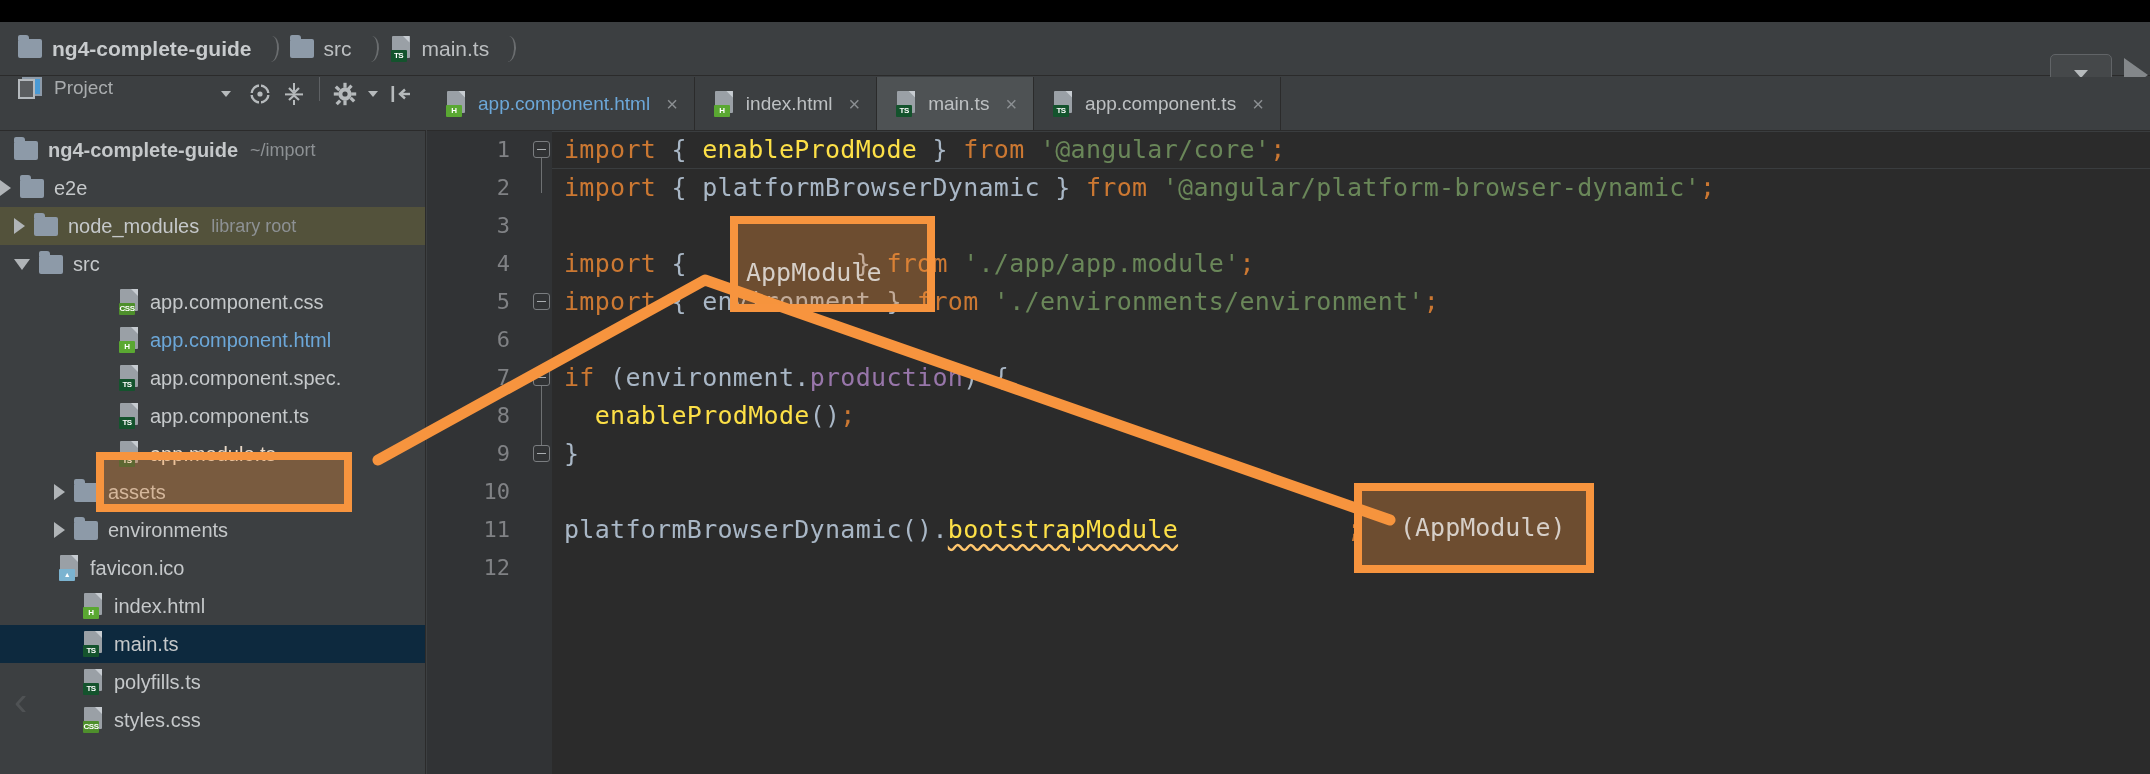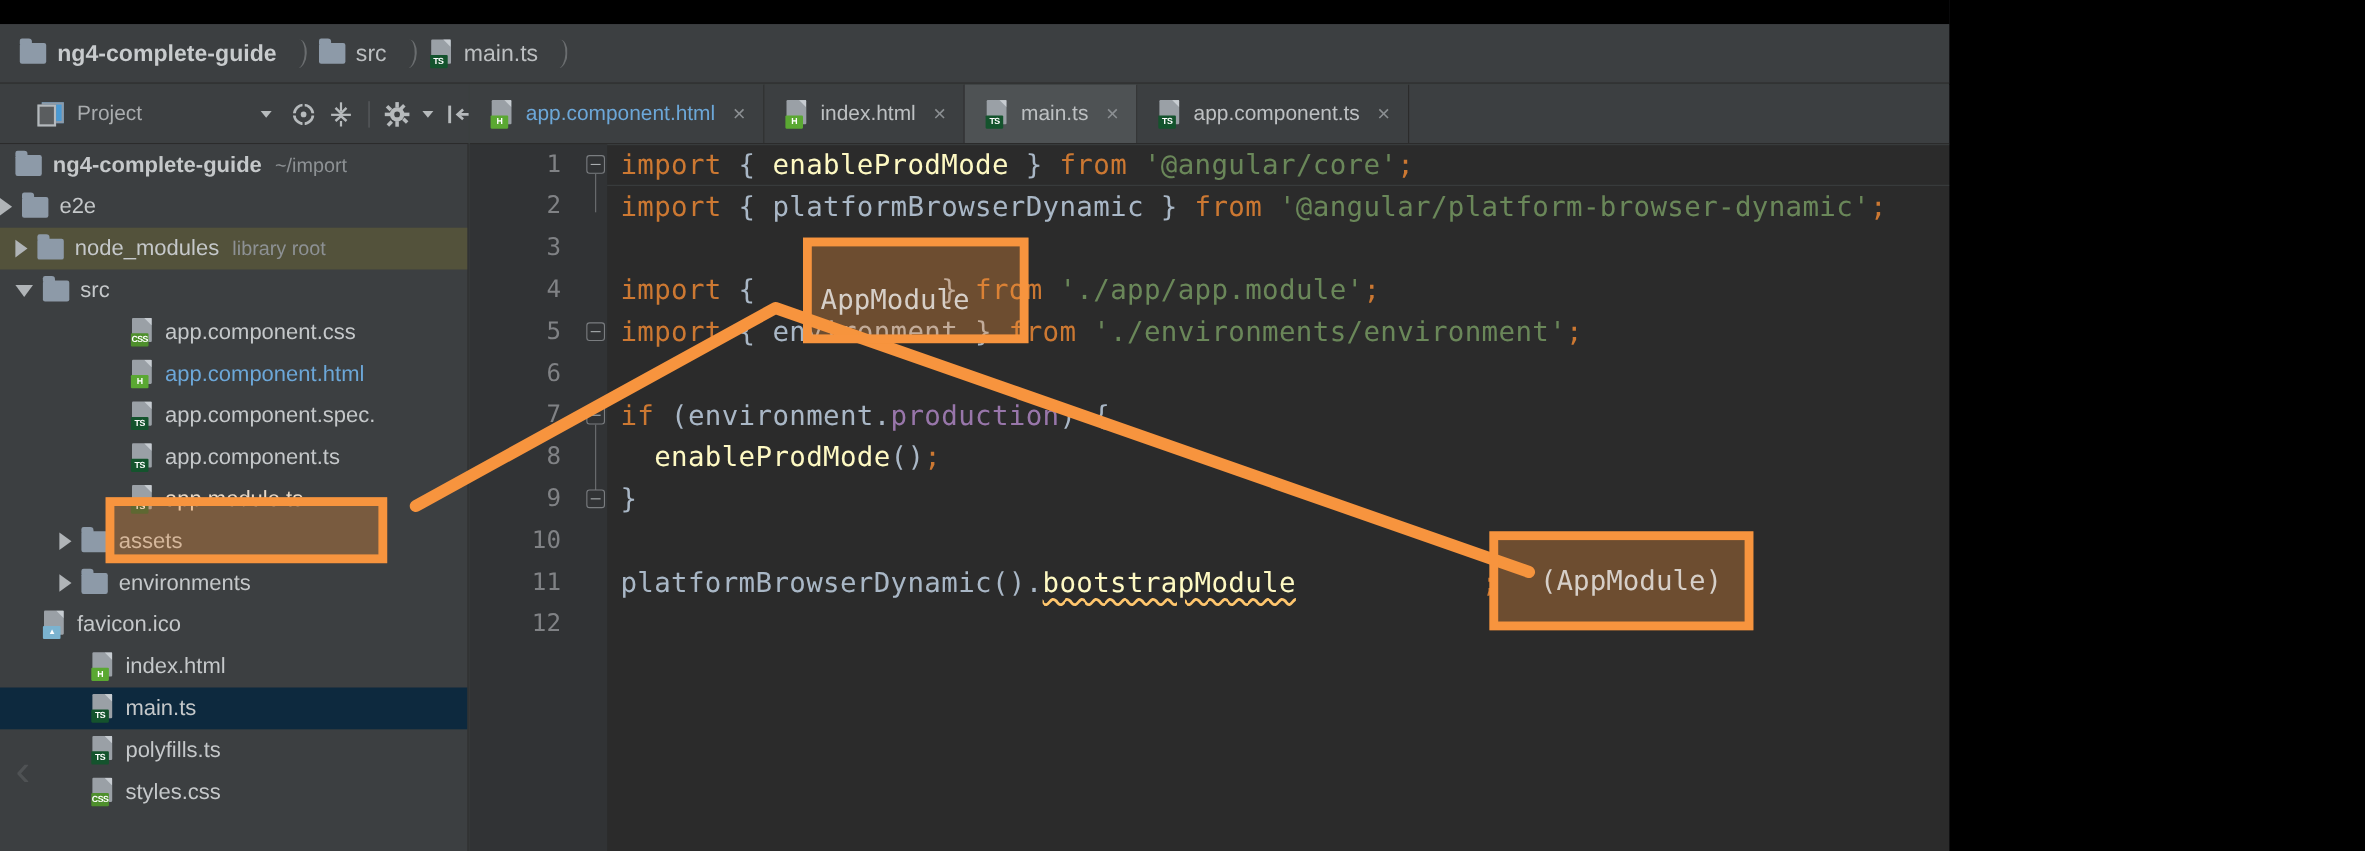--- a/index.html
+++ b/index.html
@@ -7,21 +7,21 @@
   html, body {
     width: 2150px;
     height: 774px;
     background: #000000;
     overflow: hidden;
     font-family: "Liberation Sans", sans-serif;
   }
 
   #app {
     position: relative;
-    width: 1772px;
+    width: 2150px;
     height: 774px;
     background: #3c3f41;
     overflow: hidden;
   }
 
   
   .top-black {
     position: absolute;
     left: 0; top: 0;
     width: 2150px; height: 22px;
@@ -127,22 +127,21 @@
   .badge-css { background: #4e8f2c; }
   .badge-img { background: #7bb3d0; }
 
   
   .panel-head {
     position: absolute;
     left: 0; top: 77px;
     width: 426px; height: 54px;
     background: #3c3f41;
     display: flex;
-    align-items: center;
-    padding-left: 34px;
+    padding-left: 18px;
     border-bottom: 1px solid #2b2b2b;
   }
   .panel-head .ph-title {
     font-size: 19px;
     color: #a9acae;
     margin-left: 12px;
   }
   .ico-project {
     width: 24px; height: 22px;
     position: relative;
@@ -331,21 +330,21 @@
     position: absolute;
     left: 12px;
     height: 38px;
     line-height: 38px;
     white-space: pre;
     font-family: "DejaVu Sans Mono", monospace;
     font-size: 25px;
     letter-spacing: 0.3px;
   }
   .k-kw    { color: #cc7832; }   
-  .k-fn    { color: #fef9c3; }   
+  .k-fn    { color: #fde047; }   
   .k-id    { color: #a9b7c6; }   
   .k-str   { color: #6a8759; }   
   .k-prop  { color: #9876aa; }
   .k-semi  { color: #cc7832; }
   .squig {
     text-decoration: underline wavy #ffc66d;
     text-underline-offset: 5px;
     margin-top: 40px;
   }
 
@@ -580,21 +579,21 @@
       <span class="ico-folder"></span>
       <span class="label">assets</span>
     </div>
 
     <div class="row" style="padding-left:54px">
       <span class="arrow"></span>
       <span class="ico-folder"></span>
       <span class="label">environments</span>
     </div>
 
-    <div class="row" style="padding-left:38px">
+    <div class="row" style="padding-left:58px">
       <span class="ico-file">
         <span class="page"></span>
           <span class="fold"></span>
         <span class="badge badge-img" style="font-size:7px">▲</span>
       </span>
       <span class="label">favicon.ico</span>
     </div>
 
     <div class="row" style="padding-left:82px">
       <span class="ico-file">

